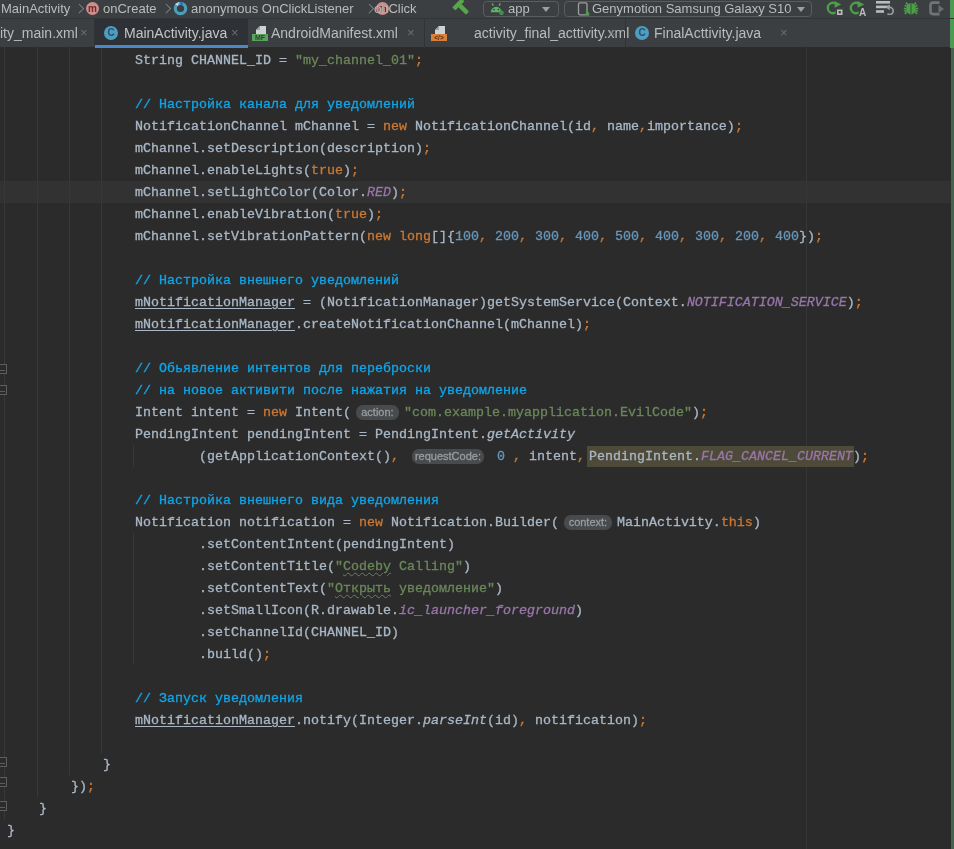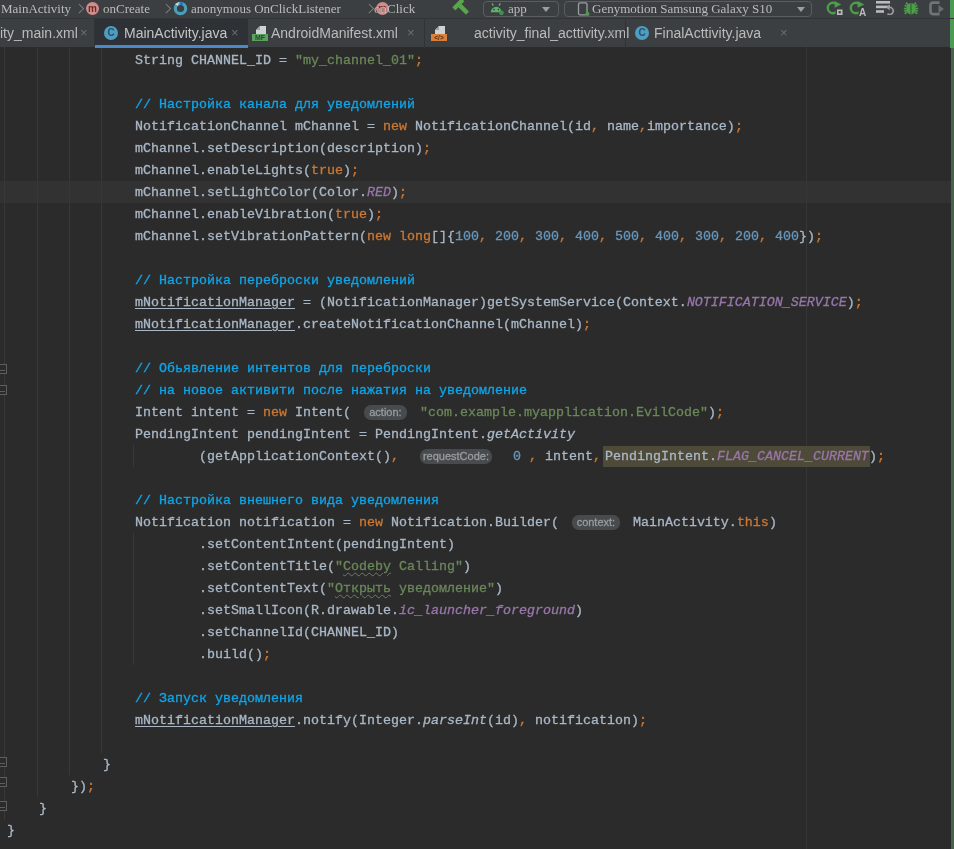--- a/index.html
+++ b/index.html
@@ -1,36 +1,36 @@
 <!DOCTYPE html>
 <html><head>
 <meta charset="utf-8">
 <style>
 * { margin:0; padding:0; box-sizing:border-box; }
 html,body { width:954px; height:849px; overflow:hidden; background:#2b2b2b; }
 body { font-family:"Liberation Mono", monospace; filter:brightness(1); }
 #nav { position:absolute; left:0; top:0; width:954px; height:18px; background:#3c3f41; }
 #tabs { position:absolute; left:0; top:18px; width:954px; height:29px; background:#3c3f41; border-top:1px solid #323537; }
 #editor { position:absolute; left:0; top:47px; width:954px; height:802px; background:#2b2b2b; }
-.nv { position:absolute; top:0; height:18px; line-height:18px; color:#bbbbbb; font-size:13px; font-family:Liberation Serif, serif; white-space:nowrap; }
+.nv { position:absolute; top:0; height:18px; line-height:18px; color:#bbbbbb; font-size:13px; font-family:Liberation Sans, sans-serif; white-space:nowrap; }
 .chev { position:absolute; top:5px; width:6.5px; height:6.5px; border-right:1.4px solid #7e8284; border-top:1.4px solid #7e8284; transform:rotate(45deg); }
 .micon { position:absolute; top:2px; width:13px; height:13px; border-radius:50%; background:#cf8e8e; color:#6d2b20; font:bold 10px/13px "Liberation Sans", sans-serif; text-align:center; }
 .tabtxt { position:absolute; top:0; height:29px; line-height:29px; color:#bbbbbb; font-size:14px; font-family:"Liberation Sans", sans-serif; white-space:nowrap; }
 .tx { position:absolute; top:0; height:29px; line-height:28px; color:#697072; font-size:13px; font-family:"Liberation Sans", sans-serif; }
 .cicon { position:absolute; top:7px; width:14px; height:14px; border-radius:50%; background:#4f9ec1; color:#28506b; font:bold 10px/14px "Liberation Sans", sans-serif; text-align:center; }
 #code { position:absolute; left:0; top:0; width:954px; }
 .ln { height:22px; line-height:22px; font-size:13.33px; color:#a9b7c6; white-space:pre; -webkit-text-stroke:0.3px currentColor; }
 .k { color:#cc7832; } 
 .s { color:#6a8759; } 
 .c { color:#0ea5e9; } 
 .n { color:#6897bb; } 
 .f { color:#9876aa; font-style:italic; } 
 .u { text-decoration:underline; text-underline-offset:2px; } 
 .it { font-style:italic; }
-.chip { display:inline-block; height:15px; line-height:15px; background:#484b4d; border-radius:7px; color:#999c9e; font:11px/15px "Liberation Sans", sans-serif; text-align:center; margin:0 13px; vertical-align:middle; }
+.chip { display:inline-block; height:15px; line-height:15px; background:#484b4d; border-radius:7px; color:#999c9e; font:11px/15px "Liberation Sans", sans-serif; text-align:center; margin:0 5px; vertical-align:middle; }
 .hl { background:#4e4a39; padding:3px 1px 3px 2px; margin-left:-6px; margin-right:-1px; }
 .typo { text-decoration:underline wavy #6d7a6d 1px; text-underline-offset:2px;margin-top:9px; }
 .guide { position:absolute; width:1px; background:#383838; }
 .fold { position:absolute; left:-2px; width:9px; height:10px; border:1px solid #5c5f61; background:#2b2b2b; z-index:5; }
 .fold:after { content:""; position:absolute; left:1px; right:1px; bottom:2px; height:0; border-top:1px solid #5c5f61; }
 </style>
 </head>
 <body>
 <div id="editor">
   <div style="position:absolute;left:0;top:134px;width:954px;height:22px;background:#323232"></div>
@@ -51,21 +51,21 @@
 <div class="ln">                String CHANNEL_ID = <span class="s">"my_channel_01"</span><span class="k">;</span></div>
 <div class="ln"> </div>
 <div class="ln">                <span class="c">// Настройка канала для уведомлений</span></div>
 <div class="ln">                NotificationChannel mChannel = <span class="k">new</span> NotificationChannel(id<span class="k">,</span> name<span class="k">,</span>importance)<span class="k">;</span></div>
 <div class="ln">                mChannel.setDescription(description)<span class="k">;</span></div>
 <div class="ln">                mChannel.enableLights(<span class="k">true</span>)<span class="k">;</span></div>
 <div class="ln">                mChannel.setLightColor(Color.<span class="f">RED</span>)<span class="k">;</span></div>
 <div class="ln">                mChannel.enableVibration(<span class="k">true</span>)<span class="k">;</span></div>
 <div class="ln">                mChannel.setVibrationPattern(<span class="k">new long</span>[]{<span class="n">100</span><span class="k">,</span> <span class="n">200</span><span class="k">,</span> <span class="n">300</span><span class="k">,</span> <span class="n">400</span><span class="k">,</span> <span class="n">500</span><span class="k">,</span> <span class="n">400</span><span class="k">,</span> <span class="n">300</span><span class="k">,</span> <span class="n">200</span><span class="k">,</span> <span class="n">400</span>})<span class="k">;</span></div>
 <div class="ln"> </div>
-<div class="ln">                <span class="c">// Настройка переброски уведомлений</span></div>
+<div class="ln">                <span class="c">// Настройка внешнего уведомлений</span></div>
 <div class="ln">                <span class="u">mNotificationManager</span> = (NotificationManager)getSystemService(Context.<span class="f">NOTIFICATION_SERVICE</span>)<span class="k">;</span></div>
 <div class="ln">                <span class="u">mNotificationManager</span>.createNotificationChannel(mChannel)<span class="k">;</span></div>
 <div class="ln"> </div>
 <div class="ln">                <span class="c">// Обьявление интентов для переброски</span></div>
 <div class="ln">                <span class="c">// на новое активити после нажатия на уведомление</span></div>
 <div class="ln">                Intent intent = <span class="k">new</span> Intent(<span class="chip" style="width:43px">action:</span><span class="s">"com.example.myapplication.EvilCode"</span>)<span class="k">;</span></div>
 <div class="ln">                PendingIntent pendingIntent = PendingIntent.<span class="it">getActivity</span></div>
 <div class="ln">                        (getApplicationContext()<span class="k">,</span> <span class="chip" style="width:72px">requestCode:</span> <span class="n">0</span> <span class="k">,</span> intent<span class="k">,</span> <span class="hl">PendingIntent.<span class="f">FLAG_CANCEL_CURRENT</span></span>)<span class="k">;</span></div>
 <div class="ln"> </div>
 <div class="ln">                <span class="c">// Настройка внешнего вида уведомления</span></div>

